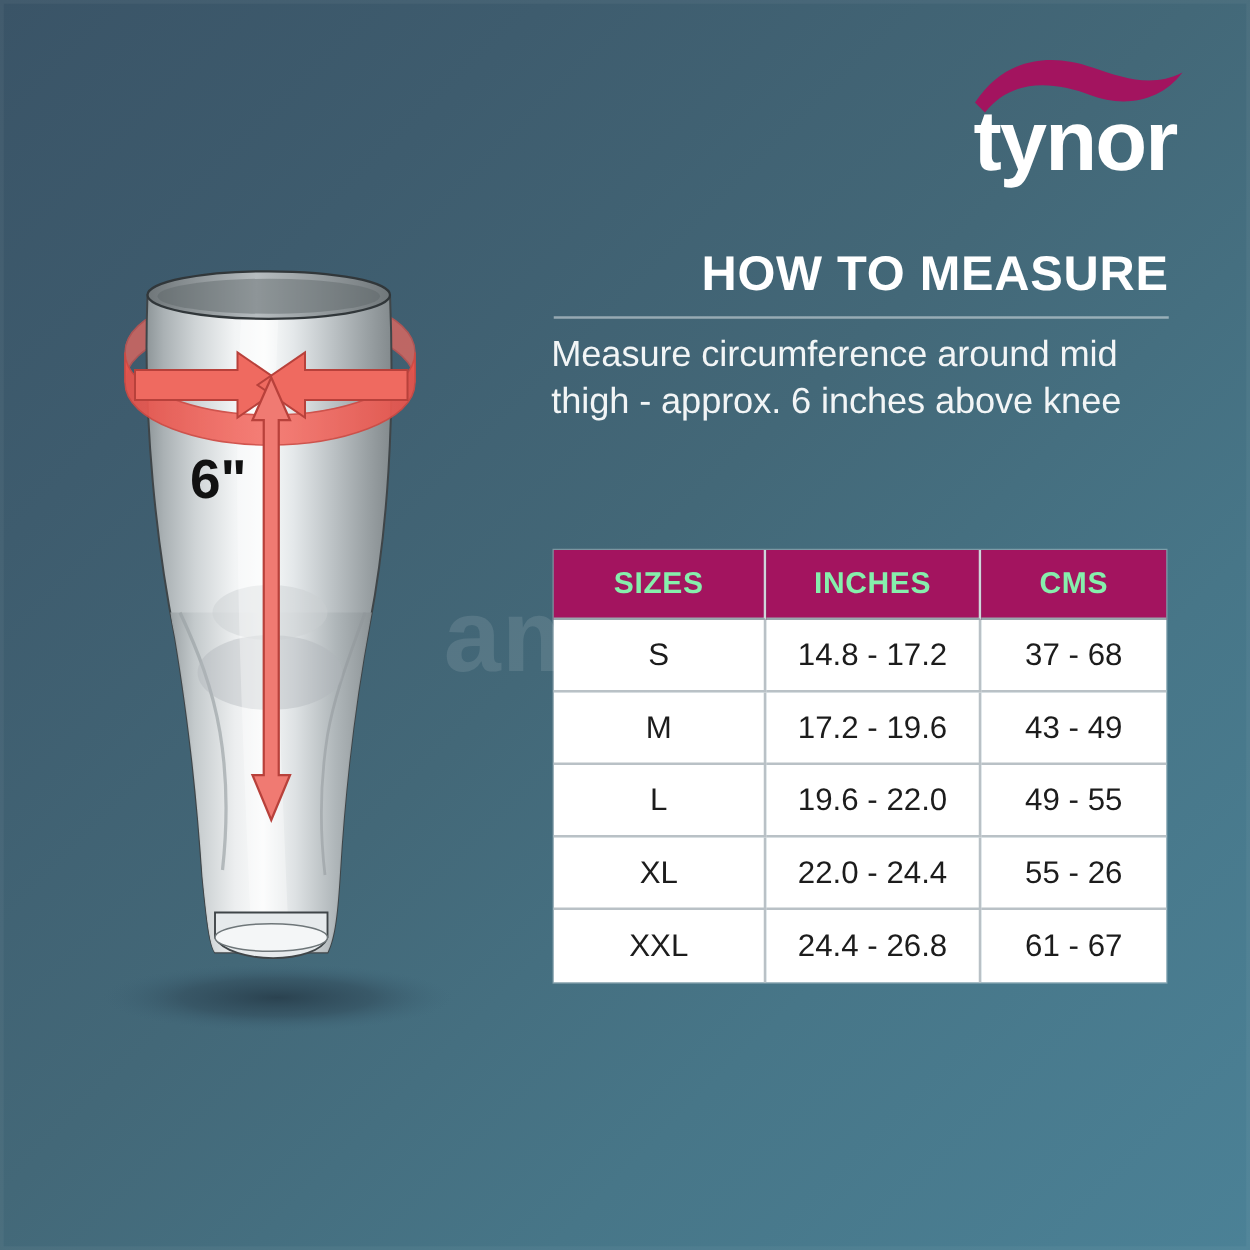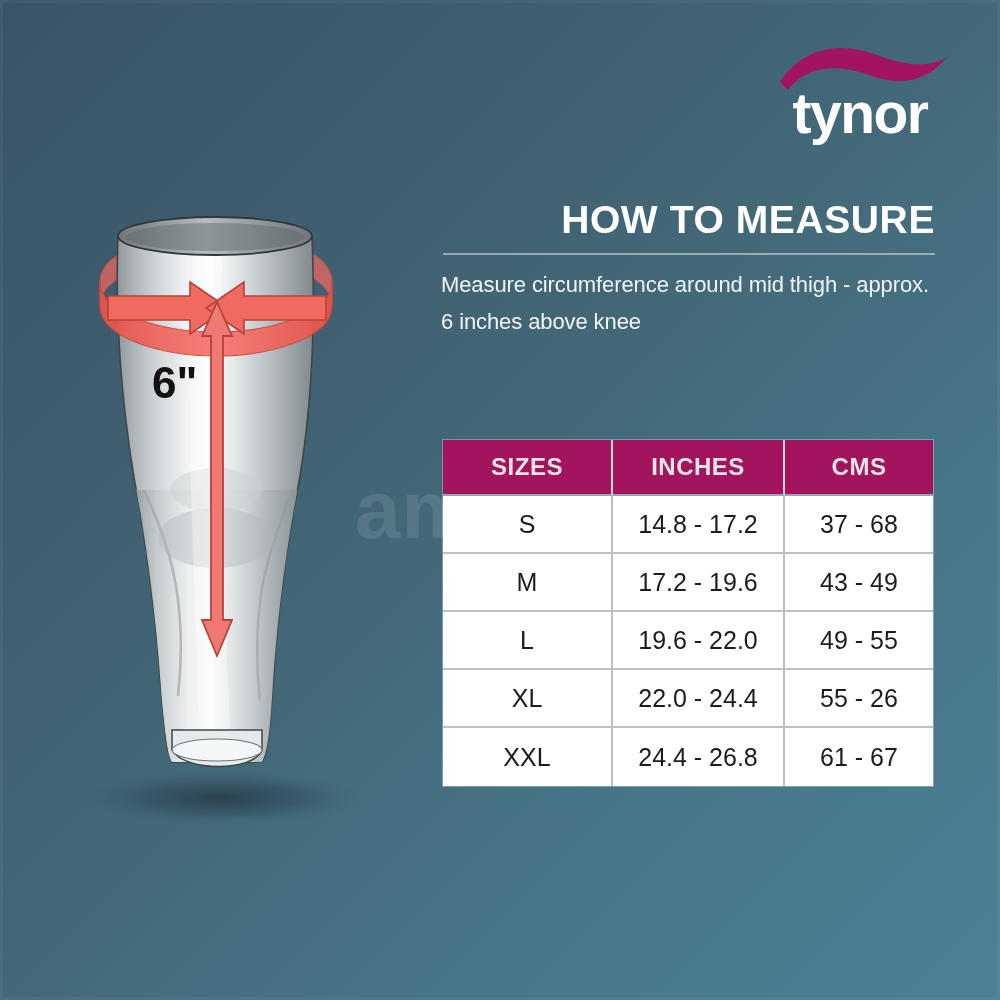--- a/index.html
+++ b/index.html
@@ -68,21 +68,21 @@
     top: 0px;
     width: 170px;
     height: 52px;
   }
   .logo-text {
     position: absolute;
     left: 0px;
     top: 38px;
     width: 180px;
     text-align: center;
-    font-size: 57px;
+    font-size: 68px;
     font-weight: bold;
     color: #ffffff;
     letter-spacing: -1.5px;
     line-height: 66px;
   }
 
   
   .heading {
     position: absolute;
     left: 443px;
@@ -102,21 +102,21 @@
     width: 492px;
     height: 2px;
     background: rgba(255,255,255,0.45);
   }
   .subtitle {
     position: absolute;
     left: 441px;
     top: 266px;
     width: 496px;
     color: #f2f5f6;
-    font-size: 22px;
+    font-size: 29px;
     line-height: 37px;
     text-align: left;
     letter-spacing: -0.1px;
   }
 
   
   .size-table {
     position: absolute;
     left: 443px;
     top: 440px;
@@ -125,21 +125,21 @@
     border-spacing: 0;
     table-layout: fixed;
     box-shadow: 0 0 0 1px rgba(255,255,255,0.30);
   }
   .size-table col.c0 { width: 170px; }
   .size-table col.c1 { width: 172px; }
   .size-table col.c2 { width: 148px; }
 
   .size-table th {
     background: #a3145f;
-    color: #e5e5e5;
+    color: #86efac;
     font-size: 24px;
     font-weight: bold;
     letter-spacing: 0.5px;
     height: 56px;
     text-align: center;
     border-right: 2px solid #cfd6da;
     border-bottom: 2px solid #9aa6ad;
     box-sizing: border-box;
   }
   .size-table th:last-child { border-right: none; }

